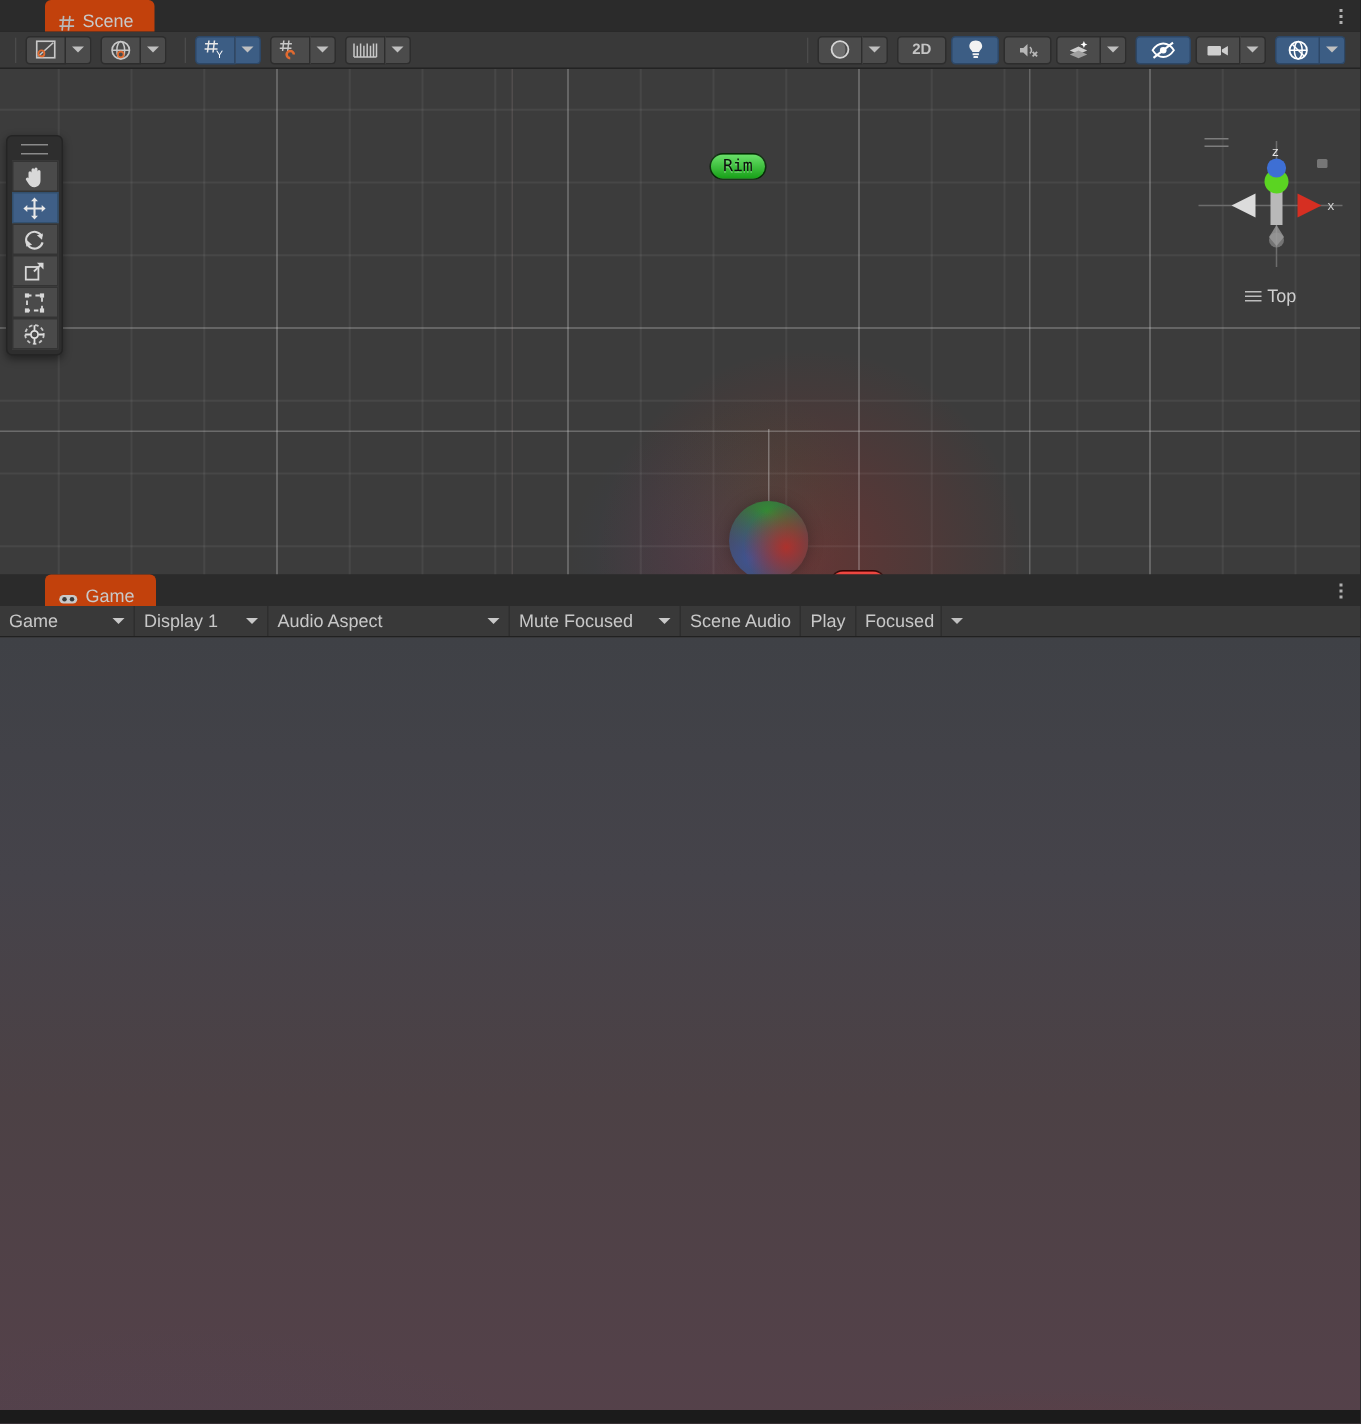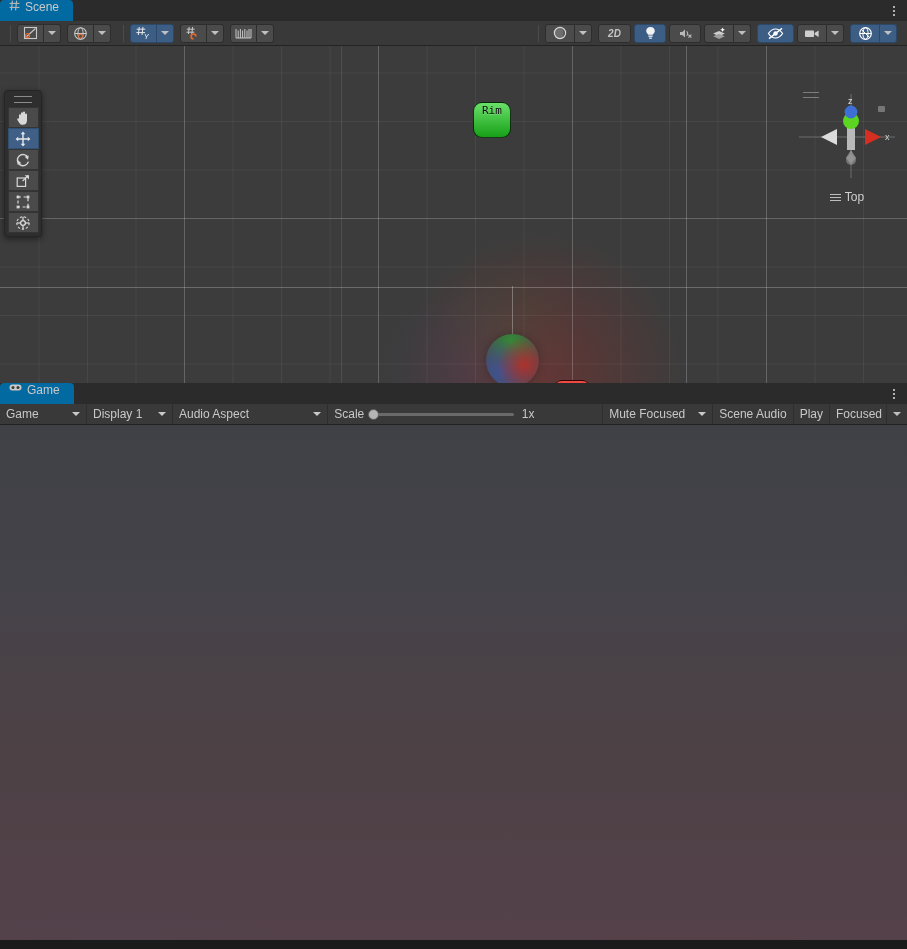--- a/index.html
+++ b/index.html
@@ -11,37 +11,37 @@
     -webkit-font-smoothing: antialiased;
   }
   #app { position: relative; width: 907px; height: 949px; background: #1b1b1b; }
 
   
   .tabbar {
     position: relative; height: 21px; background: #2b2b2b;
     display: flex; align-items: flex-end;
   }
   .tab {
-    height: 21px; display: flex; align-items: flex-start; gap: 5px;
-    padding: 0 14px 0 9px; background: #0369a1;
+    height: 21px; display: flex; align-items: flex-end; gap: 5px;
+    padding: 0 14px 0 9px; background: #c2410c;
     border-top-left-radius: 4px; border-top-right-radius: 4px;
-    font-size: 12px; color: #c8c8c8; white-space: nowrap;
+    font-size: 12px; color: #c8c8c8; white-space: nowrap; margin-left: 30px;
   }
   .tab-label { font-size: 12px; color: #c9c9c9; }
   .kebab {
     position: absolute; right: 6px; top: 3px;
     width: 14px; height: 15px;
     display: flex; flex-direction: column; align-items: center;
     justify-content: center; gap: 2px; cursor: pointer;
   }
   .kebab i { width: 2px; height: 2px; background: #b0b0b0; display: block; }
 
   .toolbar {
     height: 25px; background: #393939; display: flex; align-items: center;
-    padding: 0 4px; gap: 0; border-bottom: 1px solid #232323; font-style: italic;
+    padding: 0 4px; gap: 0; border-bottom: 1px solid #232323;
   }
   .tb-sep {
     width: 1px; height: 17px; margin: 0 6px;
     background: #2c2c2c; border-right: 1px solid #4b4b4b;
   }
   .tb-btn {
     height: 19px; min-width: 27px; background: #4b4b4b;
     border: 1px solid #2d2d2d; border-radius: 3px;
     display: flex; align-items: center; justify-content: center;
     color: #c4c4c4; font-size: 11px; margin-right: 3px; cursor: pointer;
@@ -97,21 +97,21 @@
       radial-gradient(circle at 48% 14%, rgba(50,140,52,0.98), rgba(50,140,52,0) 58%),
       #4a4a52;
     box-shadow: 0 0 10px rgba(0,0,0,0.25);
   }
   .sphere-stem { position: absolute; left: 512px; top: 240px; width: 1px; height: 52px; background: rgba(225,225,225,0.35); }
 
   
   .cam-icon { position: absolute; left: 472px; top: 348px; width: 90px; height: 68px; }
   .gizmo-label {
     position: absolute; font-size: 11px; font-family: "DejaVu Sans Mono", monospace;
-    padding: 1px 8px 20px; border-radius: 9px; color: #0d0d0d;
+    padding: 1px 8px 2px; border-radius: 9px; color: #0d0d0d;
     border: 1px solid rgba(0,0,0,0.75); line-height: 13px; white-space: nowrap;
     text-shadow: 0 1px 0 rgba(255,255,255,0.25);
   }
   .gl-rim { left: 473px; top: 56px; background: linear-gradient(to bottom, #6ae06a, #17a017); }
   .gl-key { left: 553px; top: 334px; background: linear-gradient(to bottom, #f04b45, #c00b06); }
   .gl-fill { left: 412px; top: 355px; background: linear-gradient(to bottom, #8fc4ef, #4e92d8); }
 
   
   .tools-overlay {
     position: absolute; left: 4px; top: 44px; width: 38px;
@@ -479,29 +479,20 @@
         <span class="caret"></span>
       </div>
       <div class="gt-item gt-dd" style="width:89px">
         <span>Display 1</span>
         <span class="caret"></span>
       </div>
       <div class="gt-item gt-dd" style="width:161px">
         <span>Audio Aspect</span>
         <span class="caret"></span>
       </div>
-      <div class="gt-item" style="width:275px">
-        <span>Scale</span>
-        <div class="slider-track">
-          <div class="slider-knob"></div>
-        </div>
-        <span style="flex:1"></span>
-        <span>1x</span>
-        <span style="width:62px"></span>
-      </div>
       <div class="gt-item gt-dd" style="width:114px">
         <span>Mute Focused</span>
         <span class="caret"></span>
       </div>
       <div class="gt-item">Scene Audio</div>
       <div class="gt-item">Play</div>
       <div class="gt-item" style="border-right:none;padding-right:4px">Focused</div>
       <div class="gt-item" style="border-right:none;border-left:1px solid #2e2e2e;padding:0 6px">
         <span class="caret"></span>
       </div>

